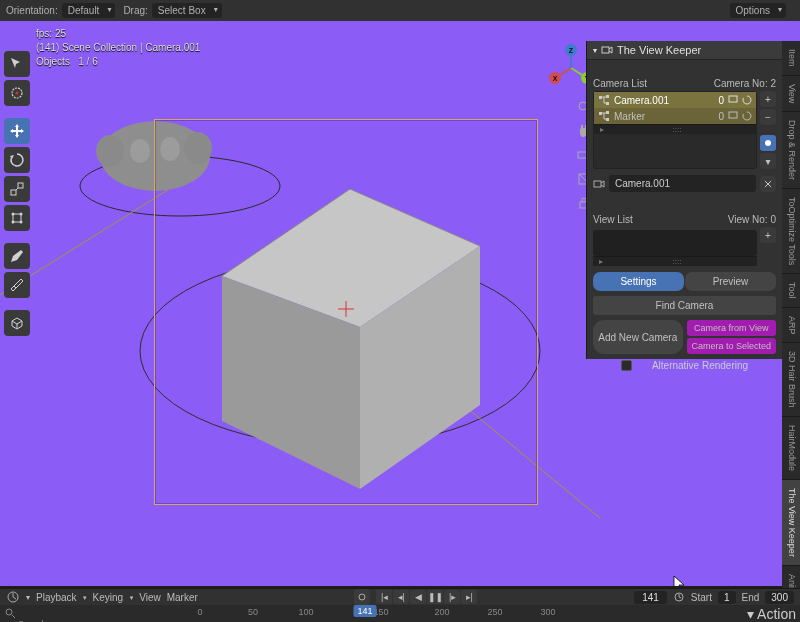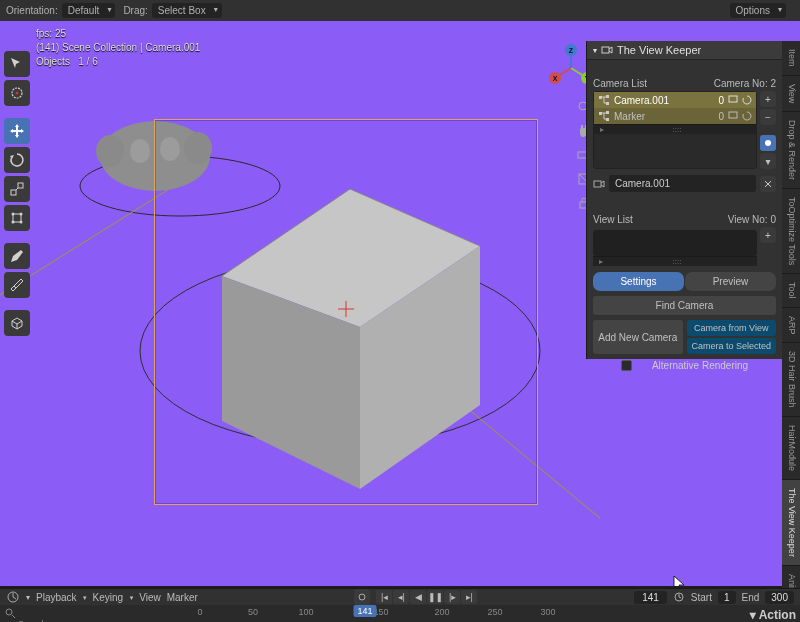--- a/index.html
+++ b/index.html
@@ -51,39 +51,39 @@
 .cam-foot { background: #222; height: 10px; border-top: 1px solid #1a1a1a; padding:0 6px; display:flex; justify-content:space-between; color:#777; font-size:8px;}
 .pnl-add { display: flex; align-items: center; gap: 4px; }
 .fld { flex: 1; background: #232323; border-radius: 3px; padding: 3px 6px; font-size: 10px; color: #ccc; }
 .sqbtn { width: 16px; height: 16px; background: #3a3a3a; border-radius: 3px; display: flex; align-items: center; justify-content: center; }
 .dark-row { background: #202020; border-radius: 3px; height: 26px; margin-top: 3px; }
 .tabbtns { display: flex; gap: 1px; margin-top: 6px; }
 .tabbtns .tb { flex: 1; background: #444; padding: 4px 0; text-align: center; border-radius: 7px; font-size: 10px; }
 .tabbtns .tb.act { background: #4772b3; color: #fff; }
 .fullbtn { width: 100%; background: #444; padding: 4px 0; text-align: center; border-radius: 3px; font-size: 10px; margin-top: 5px; }
 .split { display: flex; gap: 4px; margin-top: 5px; }
-.split .l { flex: 1; background: #444; padding: 8px 0; text-align: center; border-radius: 3px; font-size: 10px; display: flex; align-items: center; justify-content: center; }
+.split .l { flex: 1; background: #444; padding: 8px 0; text-align: center; border-radius: 11px; font-size: 10px; display: flex; align-items: center; justify-content: center; }
 .split .r { display: flex; flex-direction: column; gap: 2px; flex: 1; }
-.split .r .b { background: #0c4a6e; padding: 3px 0; text-align: center; border-radius: 3px; font-size: 9px; }
+.split .r .b { background: #a21caf; padding: 3px 0; text-align: center; border-radius: 3px; font-size: 9px; }
 .chk { display: flex; align-items: center; gap: 20px; margin-top: 6px; justify-content: center; color: #ccc; }
 .chk .box { width: 11px; height: 11px; background: #2a2a2a; border: 1px solid #555; border-radius: 2px; }
 
 
 .tl { position: absolute; bottom: 0; left: 0; right: 0; height: 34px; background: #2a2a2a; border-top: 1px solid #1a1a1a; }
 .tl .bar { height: 16px; display: flex; align-items: center; padding: 0 6px; gap: 6px; font-size: 10px; color: #bbb; background: #313131; }
 .tl .bar .dd2 { position: relative; padding-right: 10px; }
 .tl .bar .dd2::after { content: "▾"; font-size: 7px; position: absolute; right: 0; top: 2px; }
 .tl .bar .sp { flex: 1; }
 .tl .pctrl { display: flex; gap: 1px; }
 .tl .pctrl .pb { width: 16px; height: 14px; background: #3a3a3a; display: flex; align-items: center; justify-content: center; border-radius: 2px; font-size:9px;}
 .tl .numfld { background: #232323; padding: 1px 8px; border-radius: 3px; font-size: 10px; color: #ddd; }
 .tl .ticks { height: 18px; position: relative; background: #2a2a2a; }
 .tl .tick { position: absolute; top: 2px; font-size: 9px; color: #888; transform: translateX(-50%); }
 .tl .cur { position: absolute; top: 0; background: #4772b3; color: #fff; font-size: 9px; padding: 1px 4px; border-radius: 2px; transform: translateX(-50%); }
-.tl .action { position: absolute; right: 4px; bottom: 1px; font-size: 12px; color: #ccc; font-weight: bold; }
+.tl .action { position: absolute; right: 4px; bottom: 1px; font-size: 14px; color: #ccc; }
 
 
 </style>
 </head>
 <body>
 
 <div class="hdr">
   <span class="lbl">Orientation:</span>
   <span class="dd">Default</span>
   <span class="lbl">Drag:</span>

